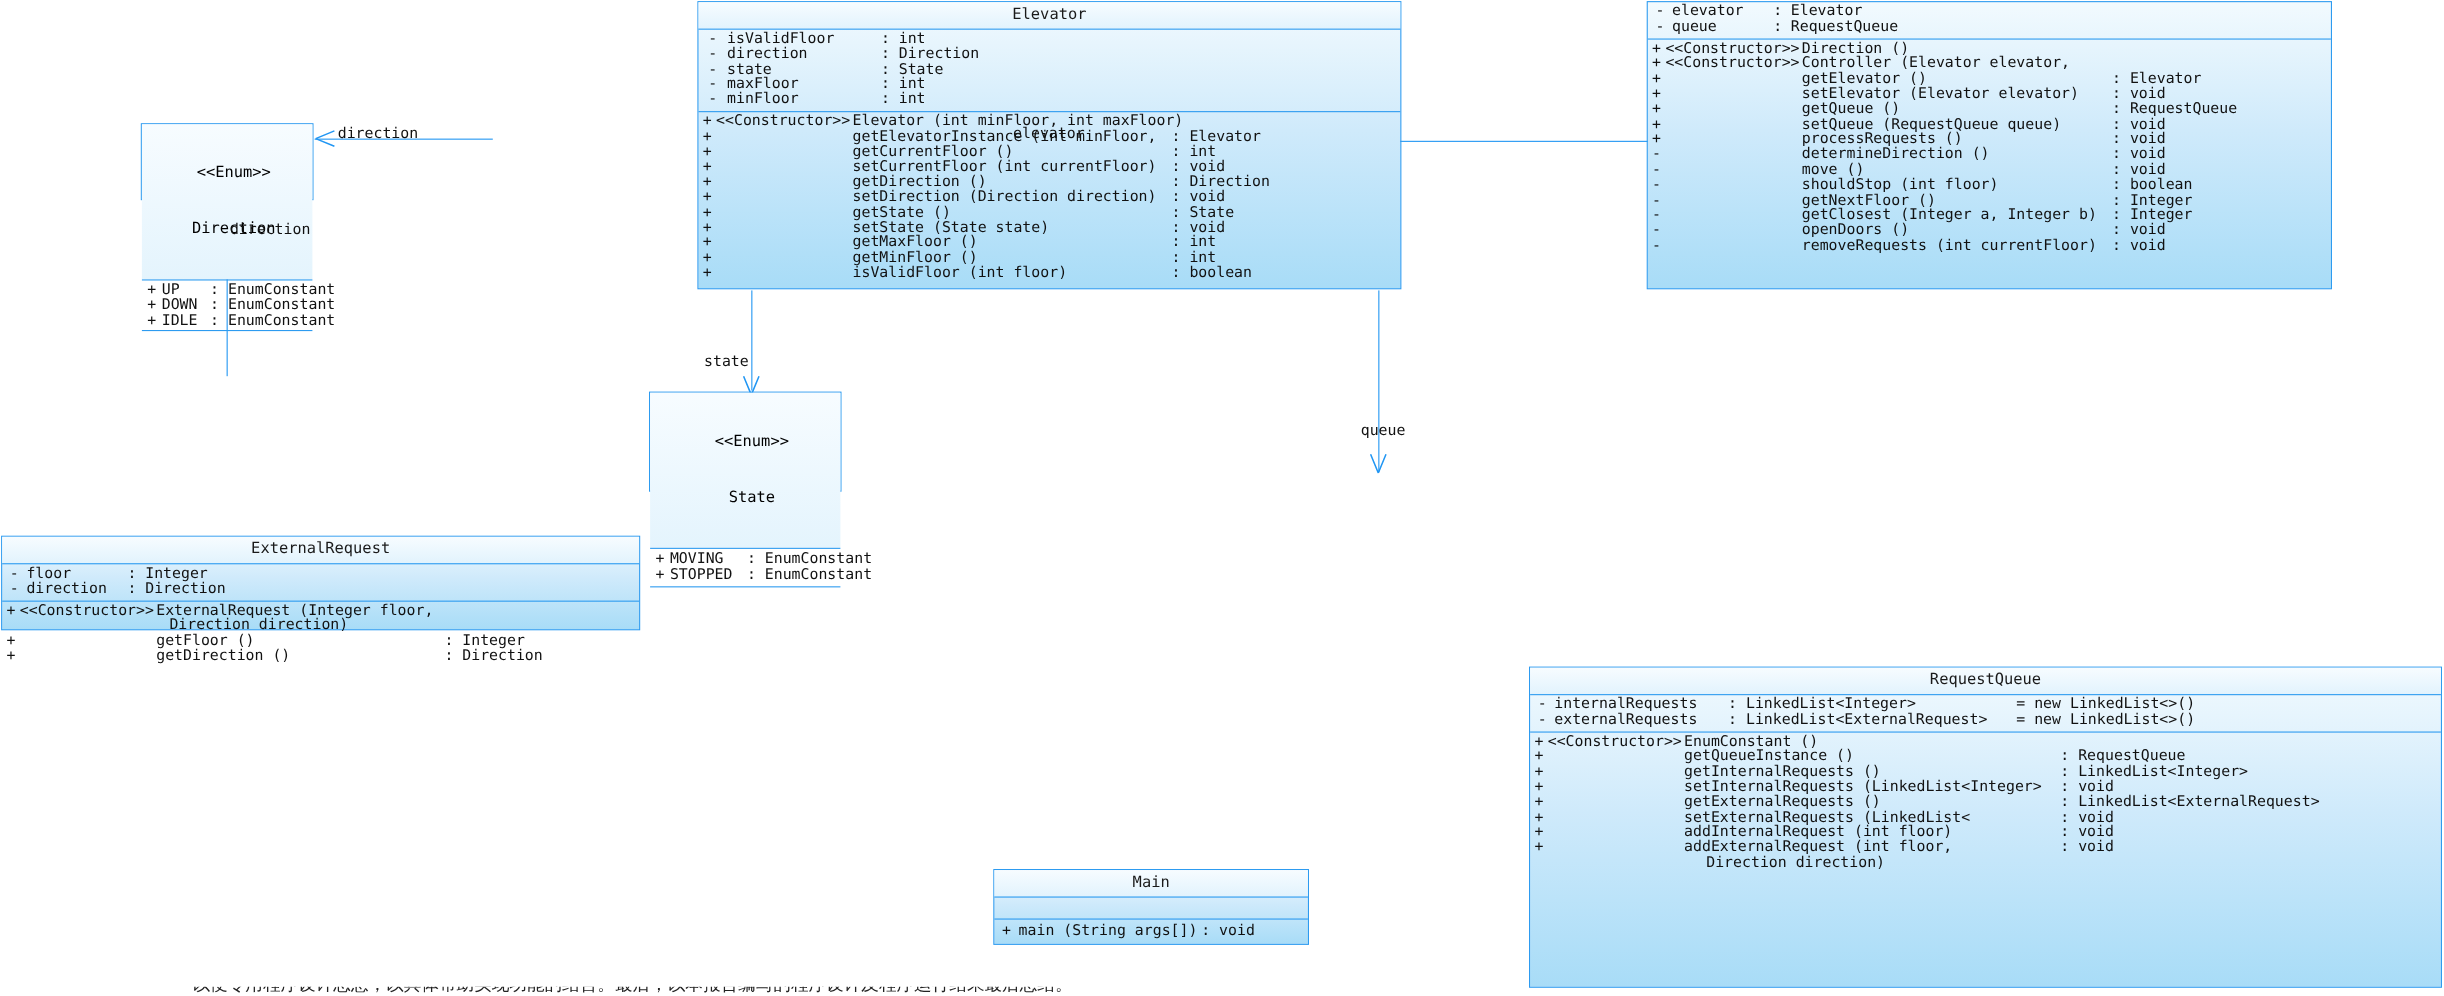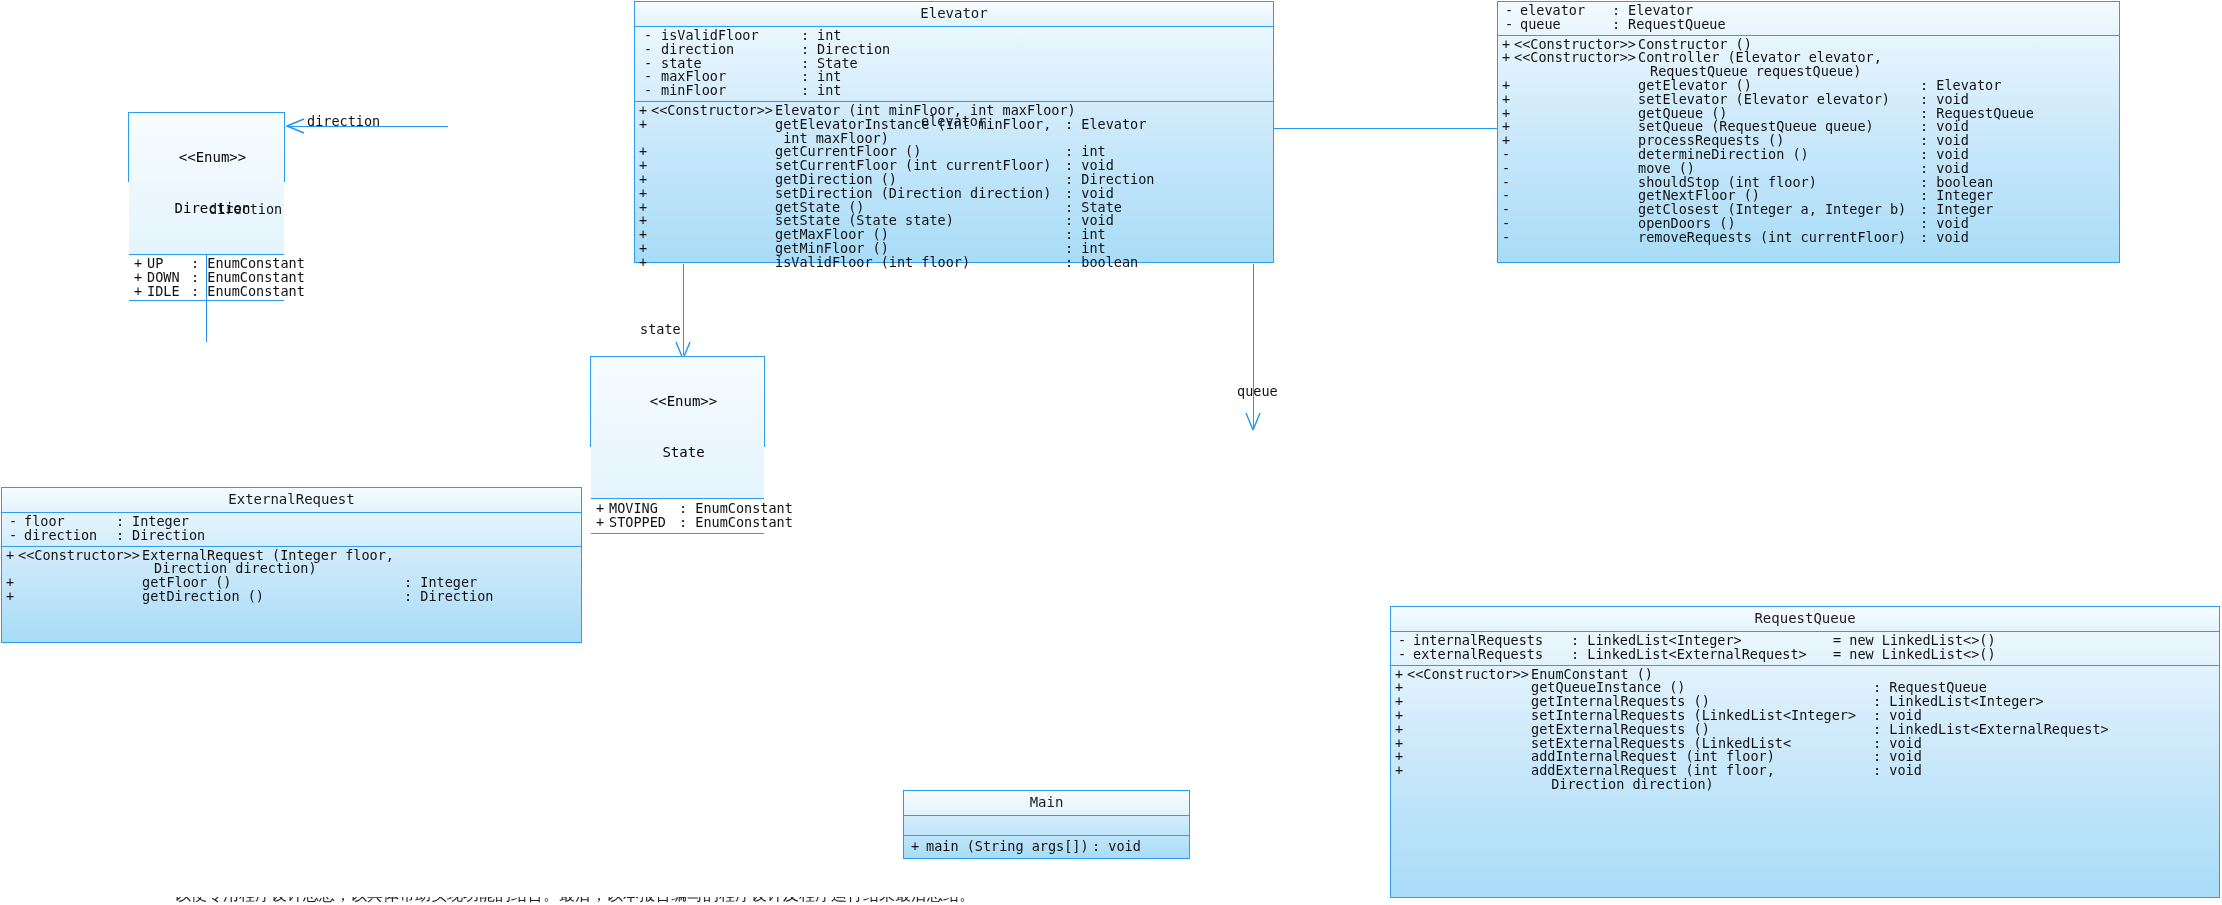--- a/index.html
+++ b/index.html
@@ -179,26 +179,20 @@
         <span style="width:290px;flex:0 0 290px">Elevator (int minFloor, int maxFloor)</span>
         <span></span>
       </div>
       <div class="mrow">
         <span style="width:16px;flex:0 0 16px;text-align:center">+</span>
         <span style="width:124px;flex:0 0 124px"></span>
         <span style="width:290px;flex:0 0 290px">getElevatorInstance (int minFloor,</span>
         <span>: Elevator</span>
       </div>
       <div class="mrow">
-        <span style="width:16px;flex:0 0 16px"></span>
-        <span style="width:124px;flex:0 0 124px"></span>
-        <span style="width:290px;flex:0 0 290px"> int maxFloor)</span>
-        <span></span>
-      </div>
-      <div class="mrow">
         <span style="width:16px;flex:0 0 16px;text-align:center">+</span>
         <span style="width:124px;flex:0 0 124px"></span>
         <span style="width:290px;flex:0 0 290px">getCurrentFloor ()</span>
         <span>: int</span>
       </div>
       <div class="mrow">
         <span style="width:16px;flex:0 0 16px;text-align:center">+</span>
         <span style="width:124px;flex:0 0 124px"></span>
         <span style="width:290px;flex:0 0 290px">setCurrentFloor (int currentFloor)</span>
         <span>: void</span>
@@ -260,33 +254,27 @@
         <span style="width:22px;flex:0 0 22px;text-align:center">-</span>
         <span style="width:92px;flex:0 0 92px">queue</span>
         <span style="width:16px;flex:0 0 16px">:</span>
         <span>RequestQueue</span>
       </div>
     </div>
     <div class="uml-section last">
       <div class="mrow">
         <span style="width:16px;flex:0 0 16px;text-align:center">+</span>
         <span style="width:124px;flex:0 0 124px">&lt;&lt;Constructor&gt;&gt;</span>
-        <span style="width:282px;flex:0 0 282px">Constructor ()</span>
+        <span style="width:282px;flex:0 0 282px">Direction ()</span>
         <span></span>
       </div>
       <div class="mrow">
         <span style="width:16px;flex:0 0 16px;text-align:center">+</span>
         <span style="width:124px;flex:0 0 124px">&lt;&lt;Constructor&gt;&gt;</span>
         <span style="width:282px;flex:0 0 282px">Controller (Elevator elevator,</span>
-        <span></span>
-      </div>
-      <div class="mrow">
-        <span style="width:16px;flex:0 0 16px"></span>
-        <span style="width:136px;flex:0 0 136px"></span>
-        <span style="width:270px;flex:0 0 270px">RequestQueue requestQueue)</span>
         <span></span>
       </div>
       <div class="mrow">
         <span style="width:16px;flex:0 0 16px;text-align:center">+</span>
         <span style="width:124px;flex:0 0 124px"></span>
         <span style="width:282px;flex:0 0 282px">getElevator ()</span>
         <span>: Elevator</span>
       </div>
       <div class="mrow">
         <span style="width:16px;flex:0 0 16px;text-align:center">+</span>
@@ -395,21 +383,21 @@
       </div>
       <div class="mrow">
         <span style="width:18px;flex:0 0 18px;text-align:center">+</span>
         <span style="width:70px;flex:0 0 70px">STOPPED</span>
         <span>: EnumConstant</span>
       </div>
     </div>
     <div class="uml-section last empty" style="min-height:18px"></div>
   </div>
 
-  <div class="uml-box" style="left:1px; top:487px; width:581px; height:156px;">
+  <div class="uml-box" style="left:1px; top:487px; width:581px; height:86px;">
     <div class="uml-title">ExternalRequest</div>
     <div class="uml-section">
       <div class="mrow">
         <span style="width:22px;flex:0 0 22px;text-align:center">-</span>
         <span style="width:92px;flex:0 0 92px">floor</span>
         <span style="width:16px;flex:0 0 16px">:</span>
         <span>Integer</span>
       </div>
       <div class="mrow">
         <span style="width:22px;flex:0 0 22px;text-align:center">-</span>

